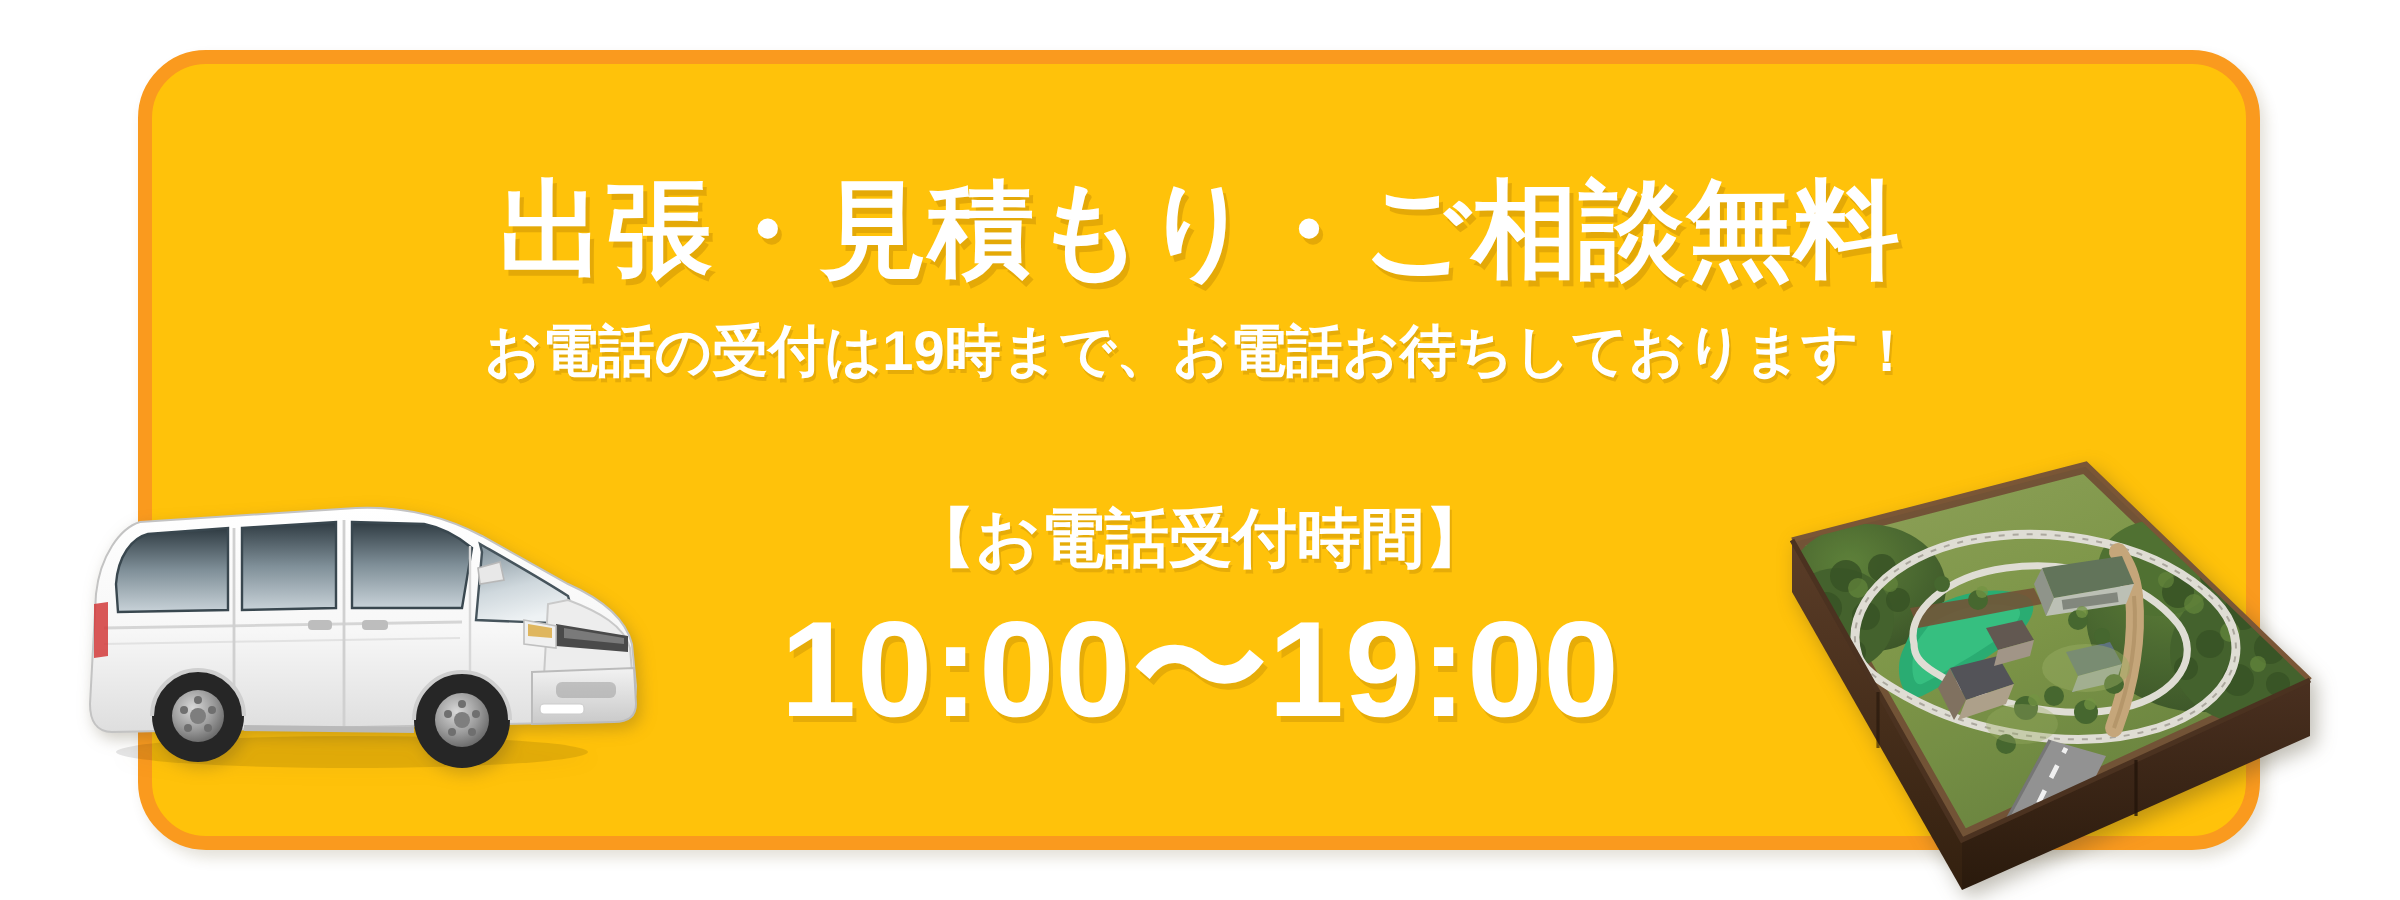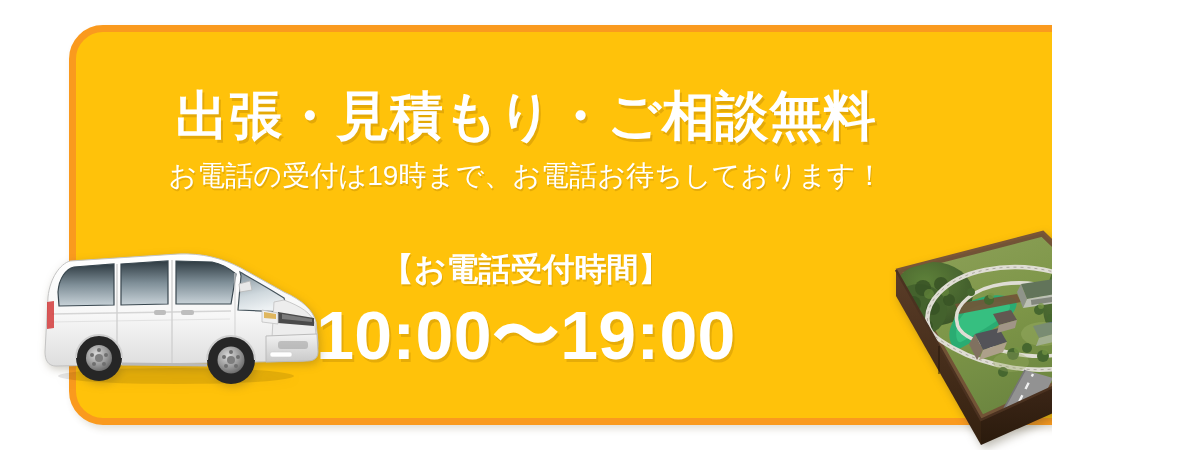--- a/index.html
+++ b/index.html
@@ -6,21 +6,21 @@
   html, body {
     margin: 0;
     padding: 0;
     background: #ffffff;
   }
   body {
     font-family: "Liberation Sans", "DejaVu Sans", sans-serif;
   }
   #stage {
     position: relative;
-    width: 1052px;
+    width: 1200px;
     height: 450px;
     background: #ffffff;
     overflow: hidden;
   }
 
   
   .banner {
     position: absolute;
     left: 69px;
     top: 25px;
@@ -59,21 +59,21 @@
   }
 
   .subheadline {
     position: absolute;
     left: 0;
     right: 0;
     top: 160px;
     text-align: center;
     color: #ffffff;
     font-size: 28px;
-    font-weight: normal;
+    font-weight: bold;
     line-height: 1.15;
     letter-spacing: 0.004em;
     text-shadow: 1px 2px 0 rgba(205, 150, 5, 0.5);
     white-space: nowrap;
   }
 
   .hours-label {
     position: absolute;
     left: 0;
     right: 0;

